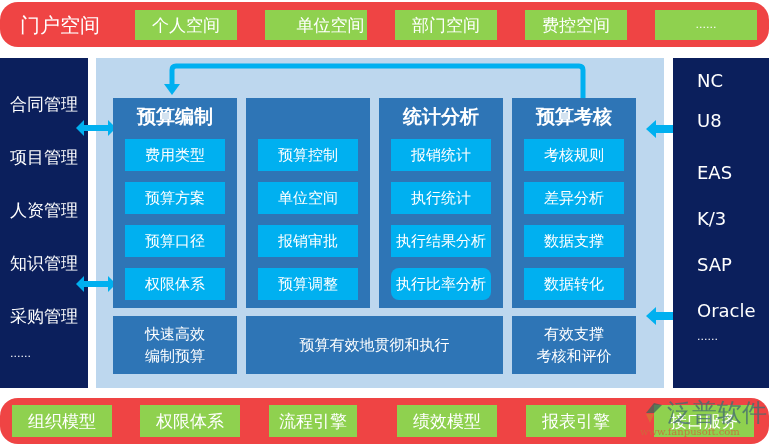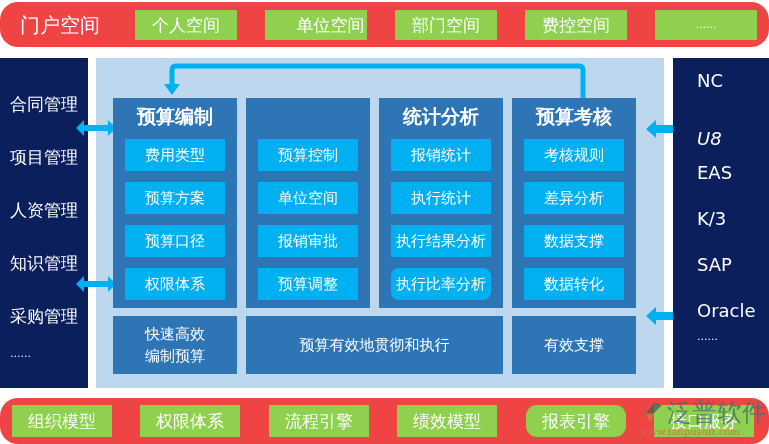--- a/index.html
+++ b/index.html
@@ -109,38 +109,39 @@
 
 <div class="summary" style="left:113px;width:124px;">
   <span>快速高效</span>
   <span>编制预算</span>
 </div>
 <div class="summary" style="left:246px;width:257px;">
   <span>预算有效地贯彻和执行</span>
 </div>
 <div class="summary" style="left:512px;width:124px;">
   <span>有效支撑</span>
+  <span>考核和评价</span>
 </div>
 
 <div id="right-panel" class="dark-panel">
   <div class="right-item" style="top:12px;">NC</div>
-  <div class="right-item" style="top:70px;font-style:italic;">U8</div>
+  <div class="right-item" style="top:52px;">U8</div>
   <div class="right-item" style="top:104px;">EAS</div>
   <div class="right-item" style="top:150px;">K/3</div>
   <div class="right-item" style="top:196px;">SAP</div>
   <div class="right-item" style="top:242px;">Oracle</div>
   <div class="right-item" style="top:268px;font-size:11px;">......</div>
 </div>
 
 <div id="bottom-bar" class="green-bar"></div>
 <div class="bbtn" style="left:12px;width:100px;">组织模型</div>
 <div class="bbtn" style="left:140px;width:100px;">权限体系</div>
-<div class="bbtn" style="left:269px;width:100px;">流程引擎</div>
+<div class="bbtn" style="left:269px;width:88px;">流程引擎</div>
 <div class="bbtn" style="left:397px;width:100px;">绩效模型</div>
-<div class="bbtn" style="left:526px;width:100px;border-radius:11px;">报表引擎</div>
+<div class="bbtn" style="left:526px;width:100px;">报表引擎</div>
 <div class="bbtn" style="left:654px;width:100px;">接口服务</div>
 
 <div class="watermark">
   <svg class="wm-logo" viewBox="0 0 22 24">
     <path d="M4 12 L12 2 L20 4 L12 12 Z" fill="rgba(60,100,90,0.75)"></path>
     <path d="M4 13 L12 13 L8 22 Z" fill="rgba(210,120,50,0.8)"></path>
   </svg>
   <div class="wm-name">泛普软件</div>
   <div class="wm-url">www.fanpusoft.com</div>
 </div>

